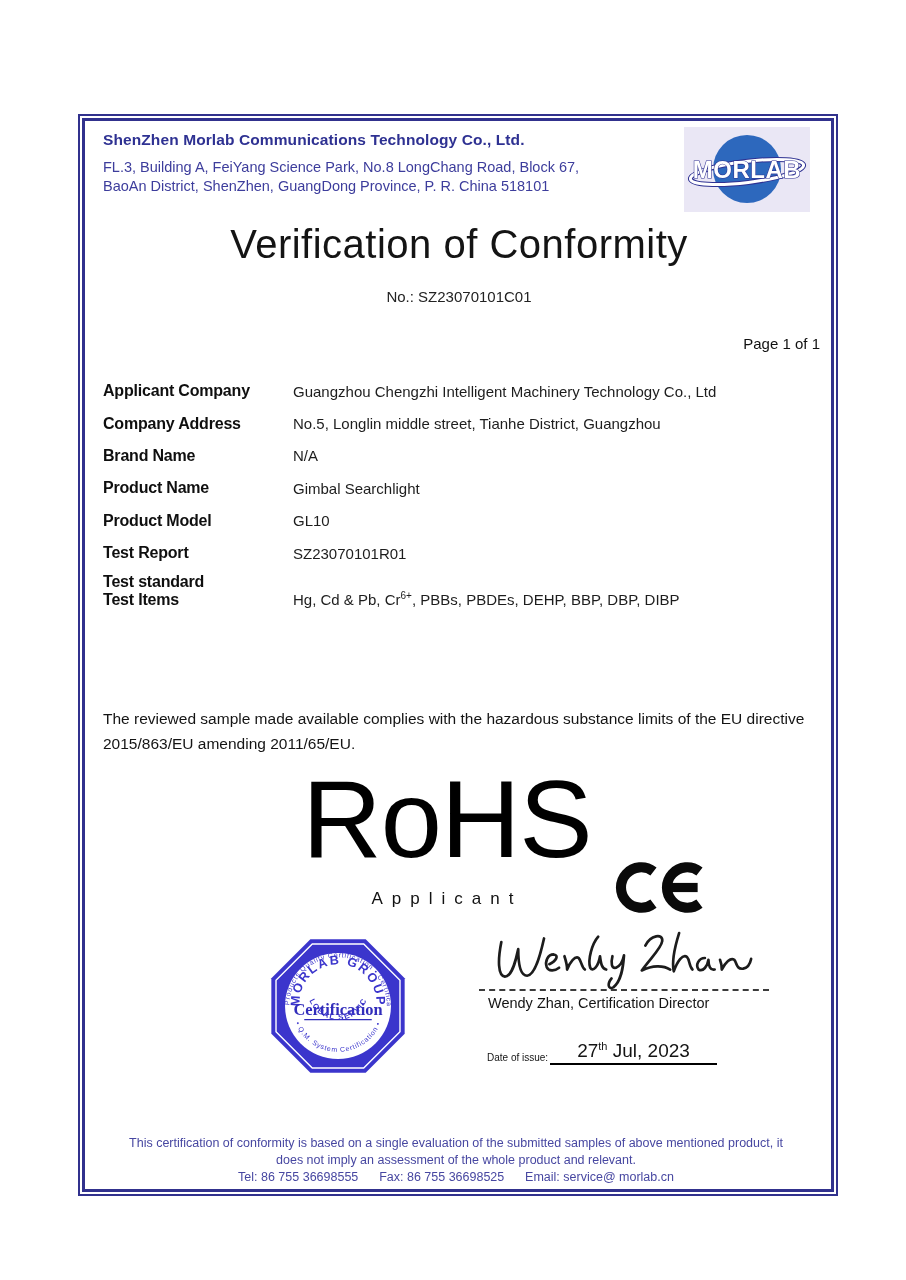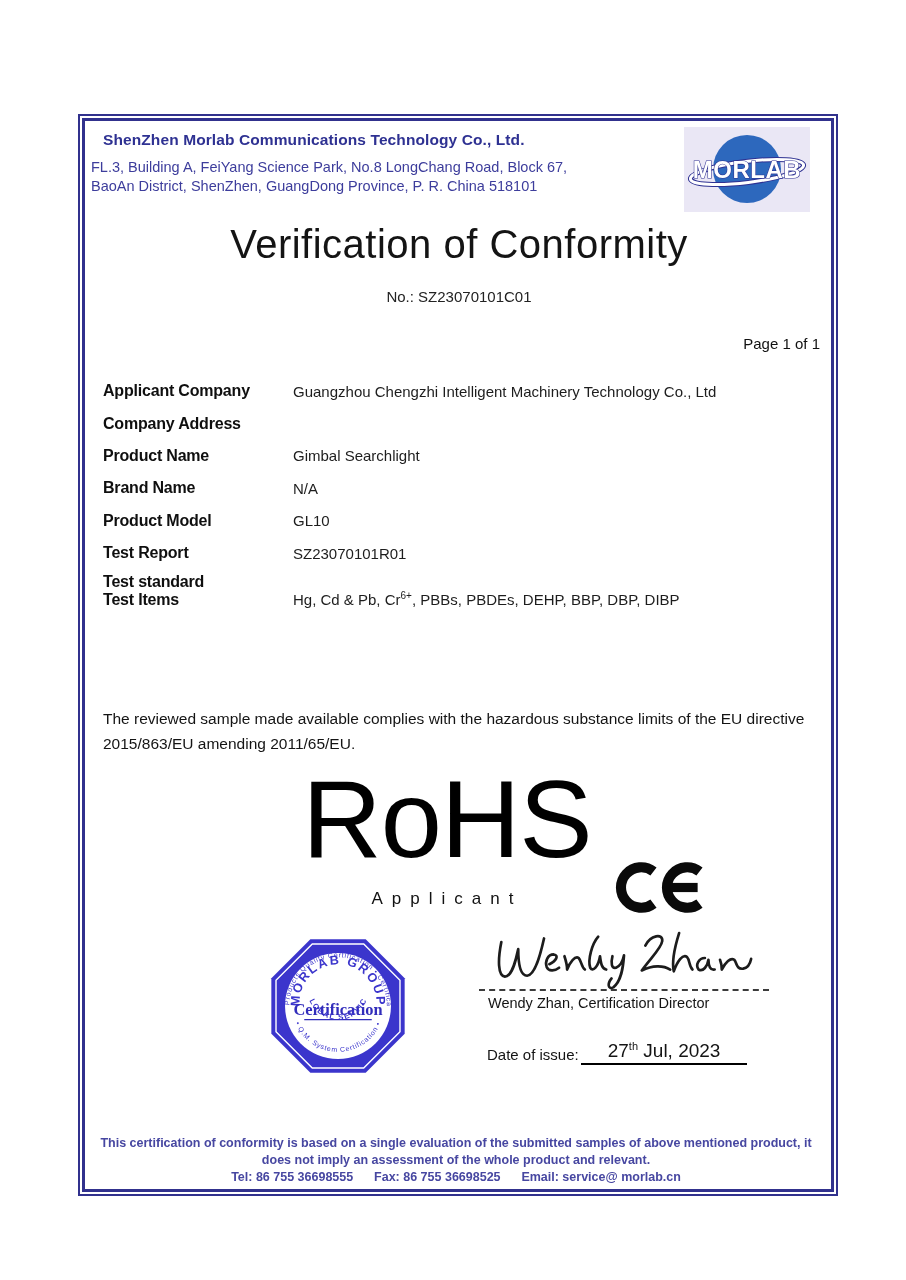--- a/index.html
+++ b/index.html
@@ -6,21 +6,21 @@
   body{
     width:906px;height:1280px;background:#ffffff;position:relative;overflow:hidden;
     font-family:"Liberation Sans","DejaVu Sans",sans-serif;color:#1a1a1a;
   }
   .abs{position:absolute;}
   
   .frame{position:absolute;left:78px;top:114px;width:756px;height:1078px;border:2px solid #31318d;pointer-events:none;}
   .frame-inner{position:absolute;inset:2px;border:3px solid #31318d;}
   
   .company-name{left:103px;top:131px;font-size:15.5px;font-weight:bold;color:#2e3192;letter-spacing:0.1px;}
-  .addr{left:91px;font-size:14.5px;color:#3d3d9c;text-align:center;}
+  .addr{left:103px;font-size:14.5px;color:#3d3d9c;text-align:center;}
   .addr1{top:159px;} .addr2{top:178px;}
   .logo-box{left:684px;top:127px;width:126px;height:85px;}
   
   .doc-title{left:66px;top:222px;width:786px;text-align:center;font-size:40px;font-weight:400;color:#141414;letter-spacing:0.5px;}
   .doc-no{left:66px;top:288px;width:786px;text-align:center;font-size:15px;color:#222;}
   .page-ind{left:78px;top:335px;width:742px;text-align:right;font-size:15px;color:#111;}
   
   .fields{left:103px;top:375px;width:722px;}
   .frow{display:grid;grid-template-columns:190px 1fr;align-items:center;height:32.4px;}
   .frow.small{height:28px;align-items:start;}
@@ -37,25 +37,25 @@
   .rohs-sub{left:297px;top:889px;width:300px;text-align:center;font-size:17px;letter-spacing:9px;color:#111;}
   .ce-box{left:613px;top:859px;width:92px;height:57px;}
   
   .seal-box{left:263px;top:931px;width:150px;height:150px;}
   
   .sig-svg{left:478px;top:926px;width:292px;height:64px;}
   .sig-line{left:479px;top:989px;width:290px;border-top:2px dashed #3c3c3c;height:0;}
   .sig-caption{left:488px;top:995px;font-size:14.5px;color:#141414;}
   
   .date-row{left:487px;top:1040px;display:flex;align-items:flex-end;}
-  .date-label{font-size:15px;color:#141414;padding-bottom:2px;}
+  .date-label{font-size:10px;color:#141414;padding-bottom:2px;}
   .date-value{font-size:19px;color:#141414;border-bottom:2px solid #000;padding:0 27px 1px 27px;margin-left:2px;}
   .date-value sup{font-size:11px;text-align:right;}
   
-  .footer{left:78px;top:1135px;width:756px;text-align:center;color:#4747a1;font-size:12.5px;line-height:17px;font-weight:bold;}
+  .footer{left:78px;top:1135px;width:756px;text-align:center;color:#4747a1;font-size:12.5px;line-height:17px;}
 </style>
 </head>
 <body>
 
 <div class="frame">
   <div class="frame-inner"></div>
 </div>
 
 <div class="abs company-name">ShenZhen Morlab Communications Technology Co., Ltd.</div>
 <div class="abs addr addr1">FL.3, Building A, FeiYang Science Park, No.8 LongChang Road, Block 67,</div>
@@ -77,28 +77,29 @@
 <div class="abs doc-no">No.: SZ23070101C01</div>
 <div class="abs page-ind">Page 1 of 1</div>
 
 <div class="abs fields">
   <div class="frow">
     <div class="flabel">Applicant Company</div>
     <div class="fvalue">Guangzhou Chengzhi Intelligent Machinery Technology Co., Ltd</div>
   </div>
   <div class="frow">
     <div class="flabel">Company Address</div>
+    <div class="fvalue">No.5, Longlin middle street, Tianhe District, Guangzhou</div>
+  </div>
+  <div class="frow">
+    <div class="flabel">Brand Name</div>
+    <div class="fvalue">N/A</div>
   </div>
   <div class="frow">
     <div class="flabel">Product Name</div>
     <div class="fvalue">Gimbal Searchlight</div>
-  </div>
-  <div class="frow">
-    <div class="flabel">Brand Name</div>
-    <div class="fvalue">N/A</div>
   </div>
   <div class="frow">
     <div class="flabel">Product Model</div>
     <div class="fvalue">GL10</div>
   </div>
   <div class="frow">
     <div class="flabel">Test Report</div>
     <div class="fvalue">SZ23070101R01</div>
   </div>
   <div class="frow-multi">

